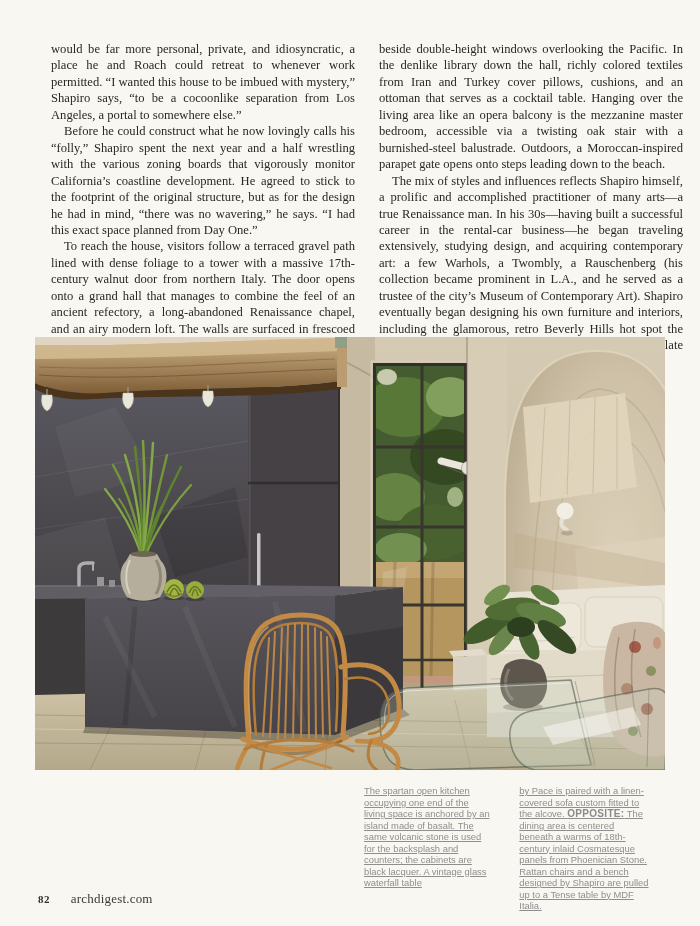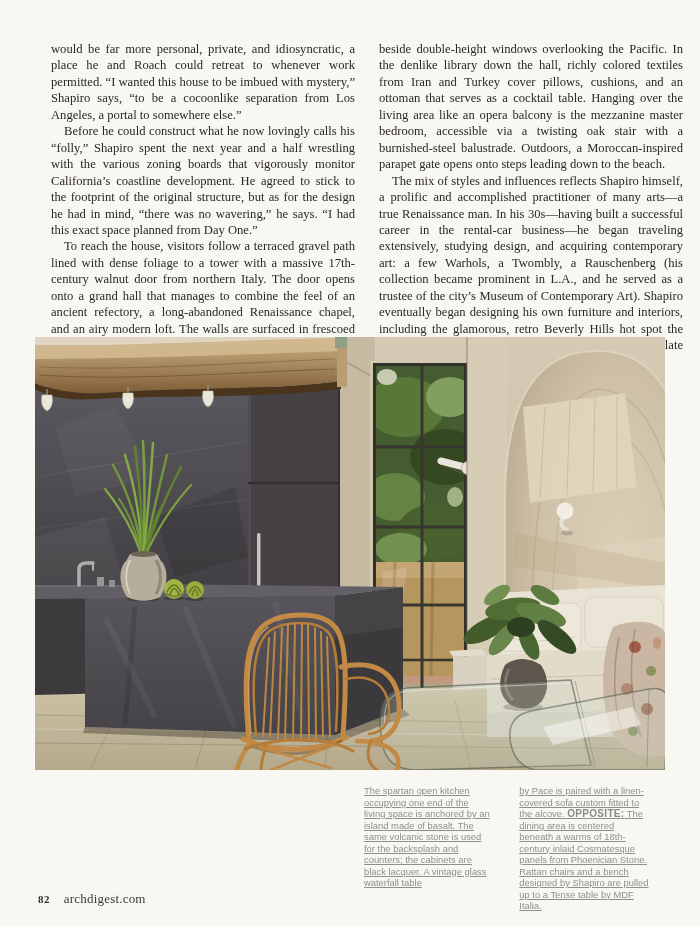--- a/index.html
+++ b/index.html
@@ -20,21 +20,21 @@
   
   .captions{position:absolute;left:356px;top:777px;width:302px;display:flex;gap:13px;}
   .caption{margin:8px;width:142px;font-family:"Liberation Sans",sans-serif;font-size:9.4px;
            line-height:11.5px;color:#8f8f8f;text-decoration:underline;}
   .caption.right{width:147px;}
   .opposite{font-weight:700;font-size:10px;letter-spacing:.3px;color:#8a8a8a;}
 
   
   .folio{position:absolute;left:38px;top:889px;color:#2f2d2b;}
   .pagenum{font-weight:700;font-size:11px;letter-spacing:.4px;font-family:Liberation Serif, serif;}
-  .site{font-size:13px;margin-left:14px;letter-spacing:.2px;color:#3c3a38;}
+  .site{font-size:13px;margin-left:21px;letter-spacing:.2px;color:#3c3a38;}
 </style>
 </head>
 <body>
 
 <div class="page">
 
   <main class="article">
     <div class="col">
       <p class="body-p">would be far more personal, private, and idiosyncratic, a place he and Roach could retreat to whenever work permitted. “I wanted this house to be imbued with mystery,” Shapiro says, “to be a cocoonlike separation from Los Angeles, a portal to somewhere else.”</p>
       <p class="body-p indent">Before he could construct what he now lovingly calls his “folly,” Shapiro spent the next year and a half wrestling with the various zoning boards that vigorously monitor California’s coastline development. He agreed to stick to the footprint of the original structure, but as for the design he had in mind, “there was no wavering,” he says. “I had this exact space planned from Day One.”</p>

